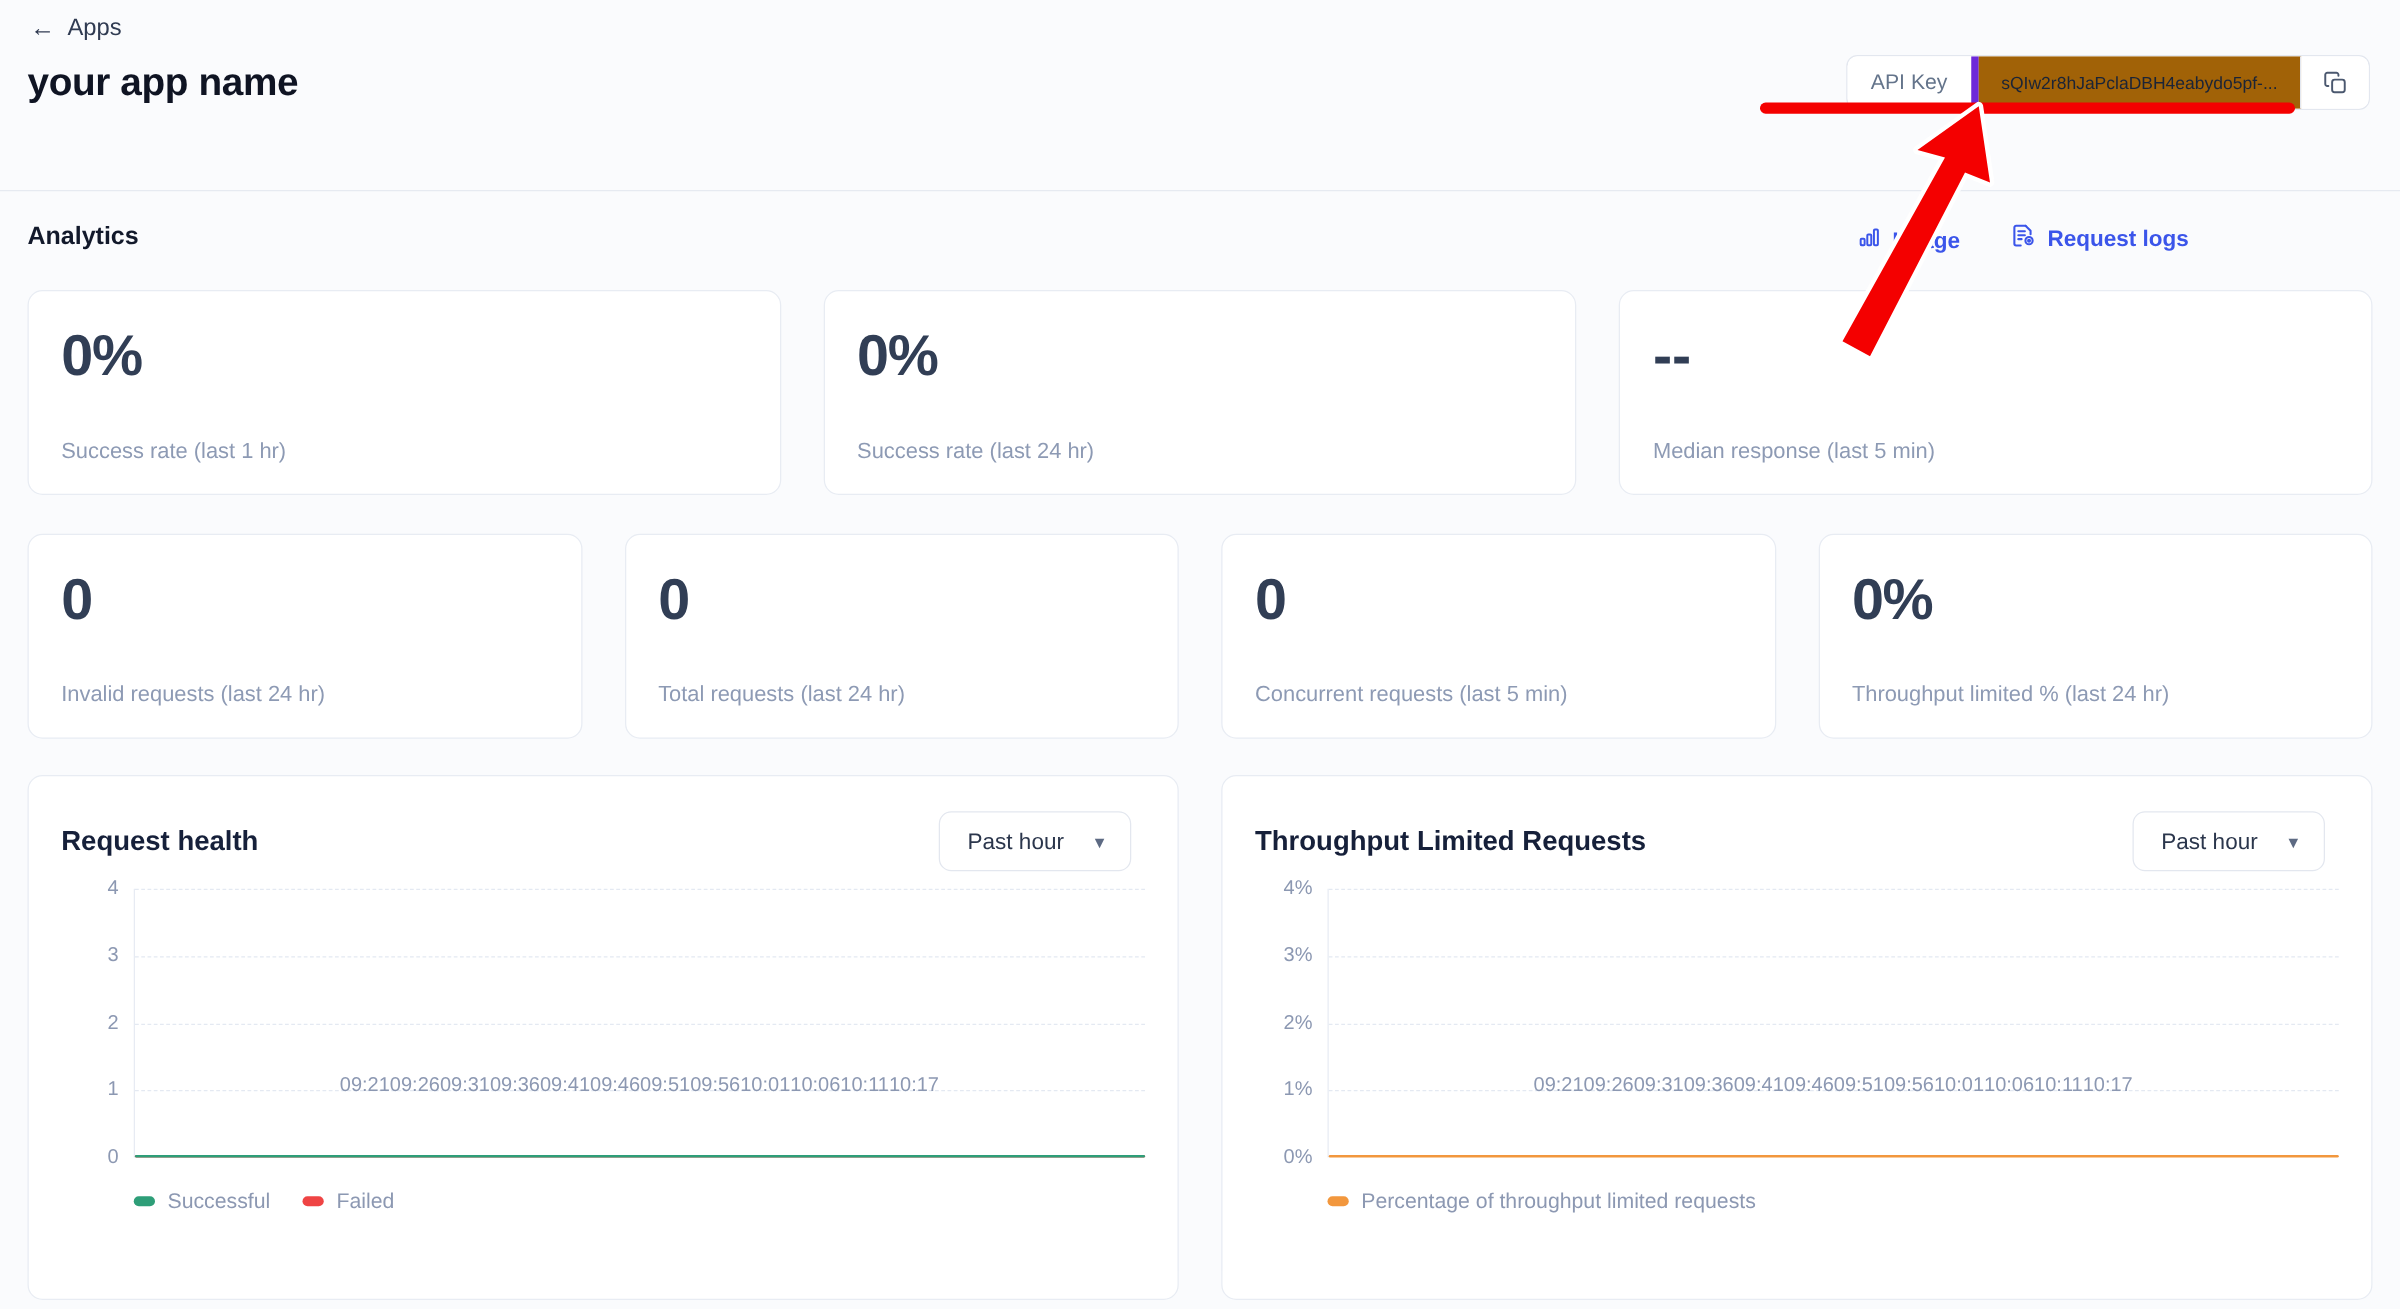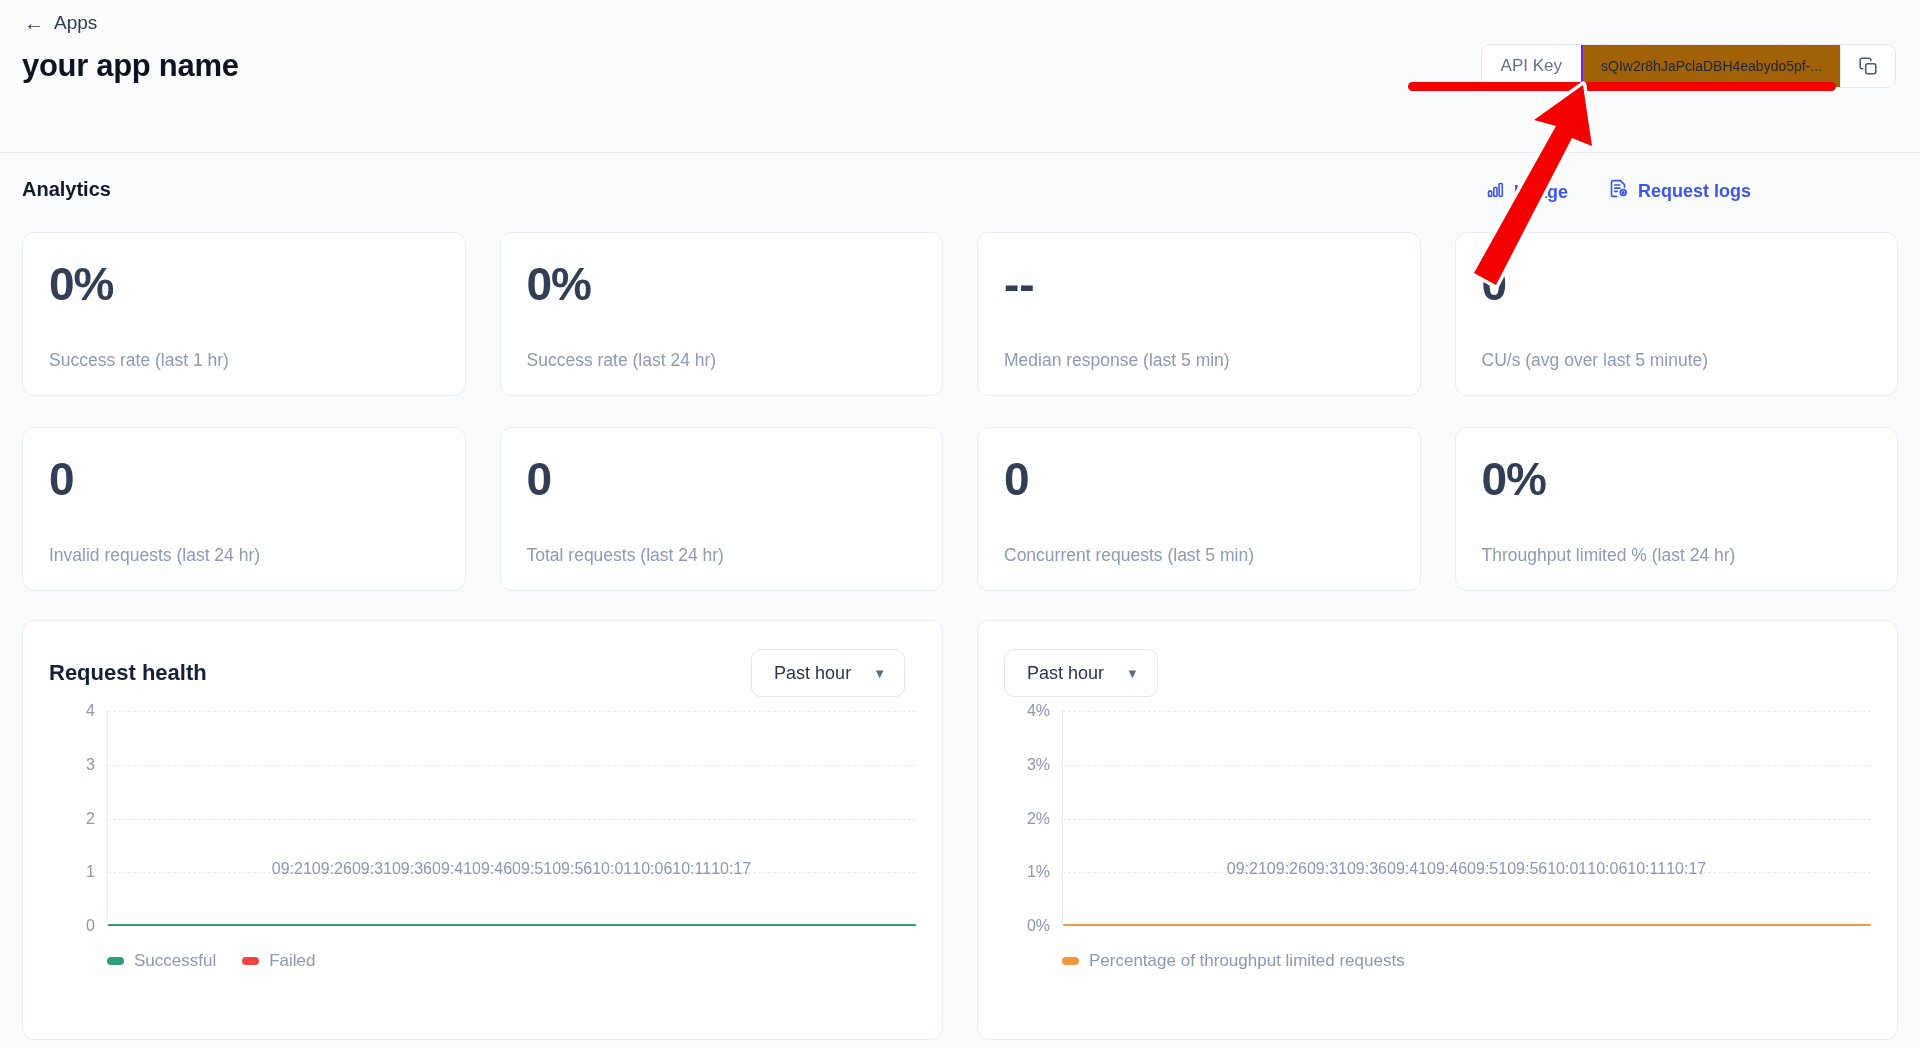--- a/index.html
+++ b/index.html
@@ -29,21 +29,21 @@
   .apikey-wrap {
     position: absolute; right: 24px; top: 44px;
     display: flex; align-items: stretch;
     height: 44px;
     border: 1px solid #e3e7ef; border-radius: 9px;
     background: #ffffff; overflow: hidden;
   }
   .apikey-label {
     display: flex; align-items: center; padding: 0 19px;
     font-size: 17px; color: #64748b; background: #ffffff;
-    border-right: 2px solid #6d28d9; white-space: nowrap;
+    border-right: 6px solid #6d28d9; white-space: nowrap;
   }
   .apikey-value {
     display: flex; align-items: center; padding: 0 18px;
     font-size: 14px; color: #1b2437; background: #a16207;
     border-right: 1px solid #e3e7ef; white-space: nowrap;
     max-width: 330px; overflow: hidden;
   }
   .apikey-copy {
     display: flex; align-items: center; justify-content: center;
     width: 54px; background: #ffffff; cursor: pointer;
@@ -221,24 +221,20 @@
       <div class="card-label">Success rate (last 1 hr)</div>
     </div>
     <div class="card">
       <div class="card-value">0%</div>
       <div class="card-label">Success rate (last 24 hr)</div>
     </div>
     <div class="card">
       <div class="card-value dash">--</div>
       <div class="card-label">Median response (last 5 min)</div>
     </div>
-    <div class="card">
-      <div class="card-value">0</div>
-      <div class="card-label">CU/s (avg over last 5 minute)</div>
-    </div>
   </div>
 
   <div class="cards-row row2">
     <div class="card">
       <div class="card-value">0</div>
       <div class="card-label">Invalid requests (last 24 hr)</div>
     </div>
     <div class="card">
       <div class="card-value">0</div>
       <div class="card-label">Total requests (last 24 hr)</div>
@@ -301,20 +297,21 @@
           </div>
           <div class="legend-item">
             <span class="legend-swatch" style="background: rgb(239, 68, 68);"></span>
             <span class="legend-text">Failed</span>
           </div>
         </div>
     </div>
 
     <div class="chart-panel">
       <div class="chart-head">
+        <div class="chart-title">Throughput Limited Requests</div>
         <div class="range-select">
           <span>Past hour</span>
           <span class="chev">▼</span>
         </div>
       </div>
       <div class="plot">
         <div class="ylabels" id="y1">
             <div class="ytick" style="top: 100%;">0%</div>
             <div class="ytick" style="top: 75%;">1%</div>
             <div class="ytick" style="top: 50%;">2%</div>

